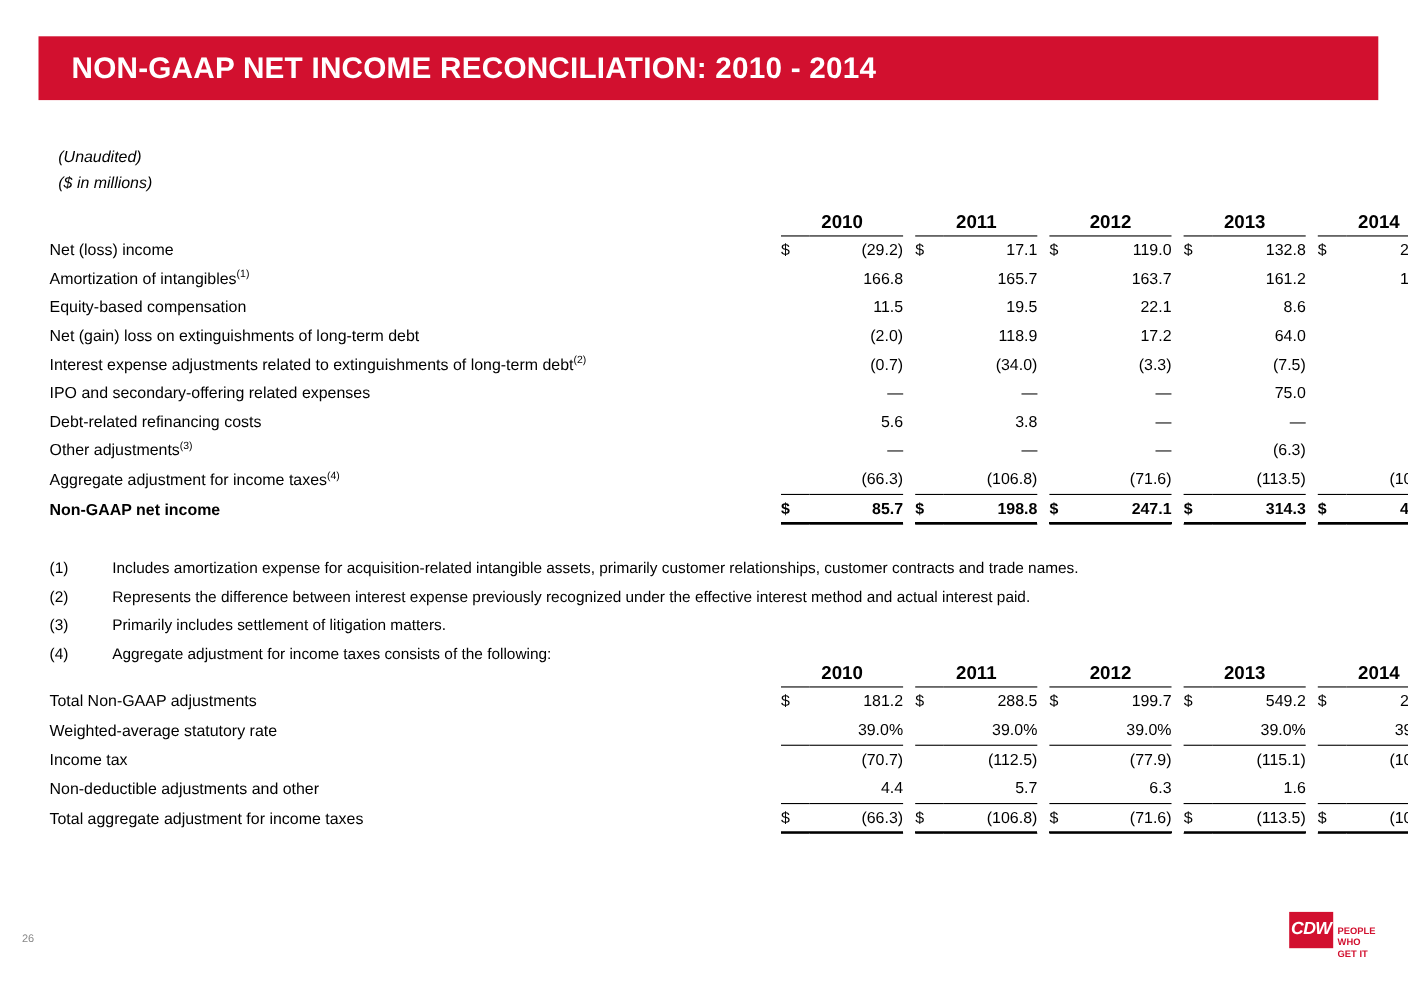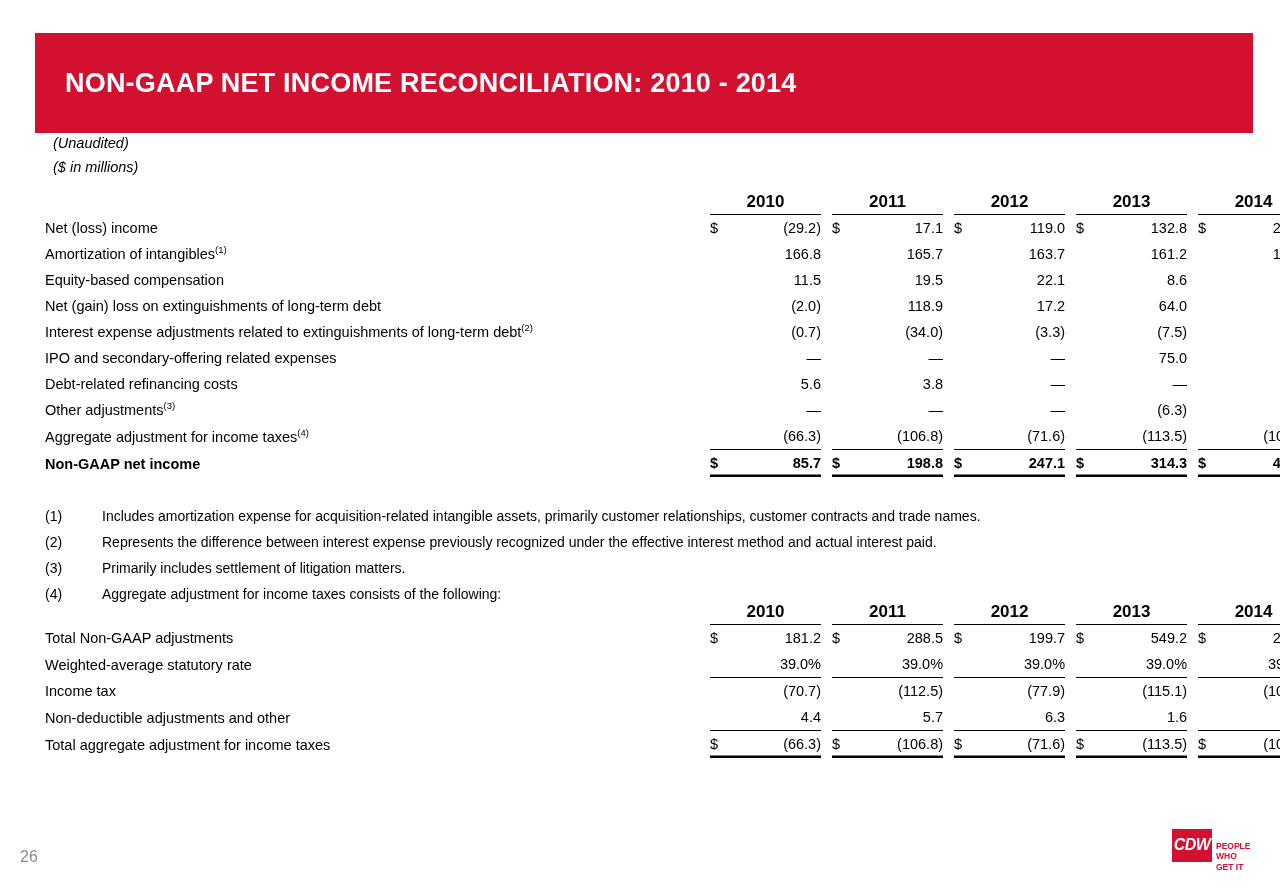--- a/index.html
+++ b/index.html
@@ -15,21 +15,21 @@
     color: #000000;
     overflow: hidden;
   }
 
   
   #title-bar {
     position: absolute;
     left: 35px;
     top: 33px;
     width: 1218px;
-    height: 100px;
+    height: 58px;
     background: #D2102F;
   }
   #title-text {
     position: absolute;
     left: 30px;
     top: 50%;
     transform: translateY(-50%);
     color: #ffffff;
     font-size: 27px;
     font-weight: bold;
@@ -110,21 +110,21 @@
   }
   .fn-row { display: flex; }
   .fn-mark { width: 57px; flex: 0 0 57px; }
   .fn-text { flex: 1 1 auto; }
 
   
   #page-num {
     position: absolute;
     left: 20px;
     top: 848px;
-    font-size: 16px;
+    font-size: 10px;
     color: #8a8a8a;
   }
   #logo {
     position: absolute;
     left: 1172px;
     top: 827px;
     width: 86px;
     height: 36px;
     display: flex;
     align-items: center;

